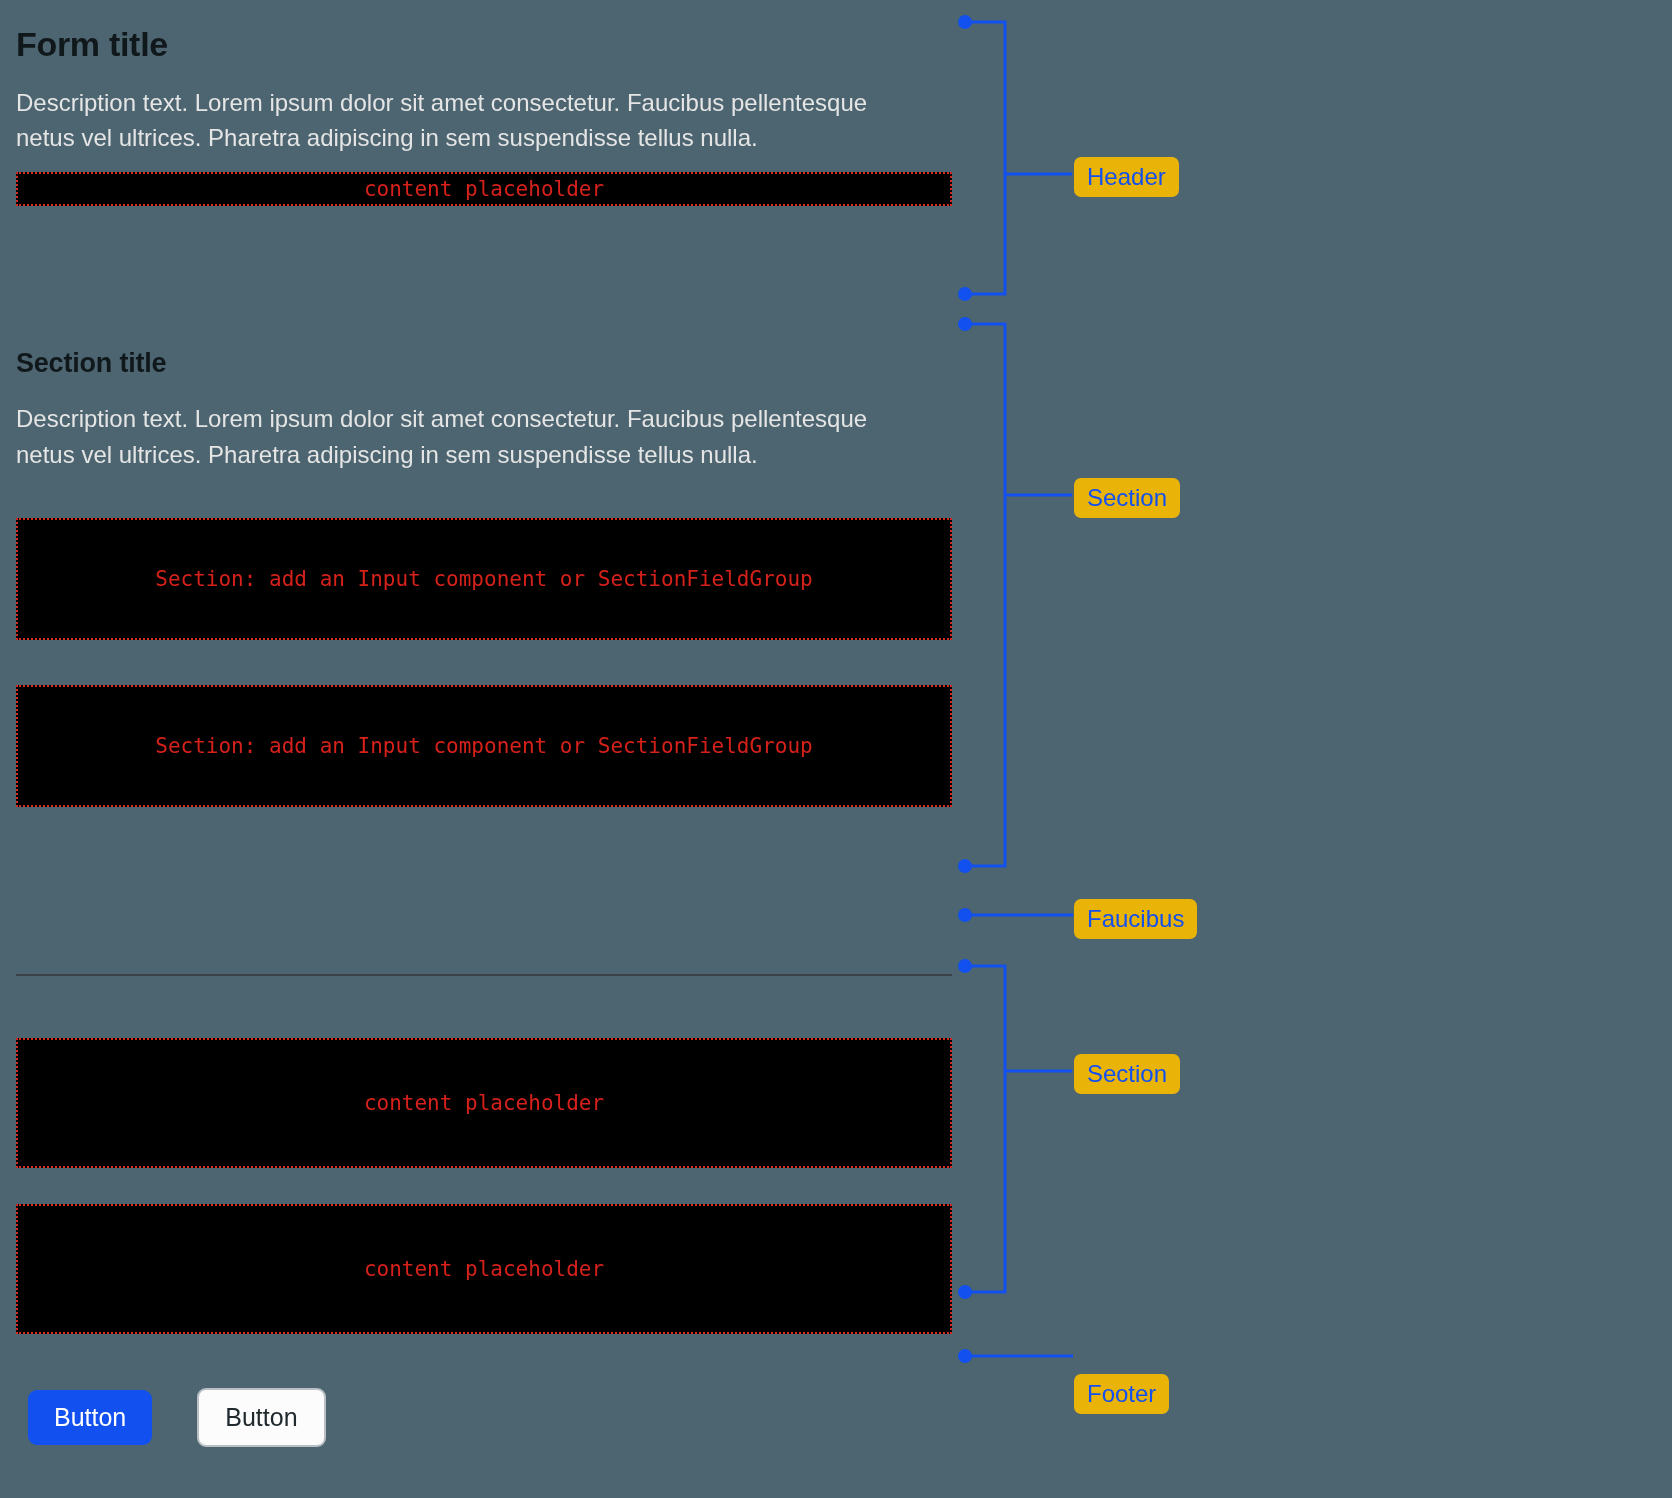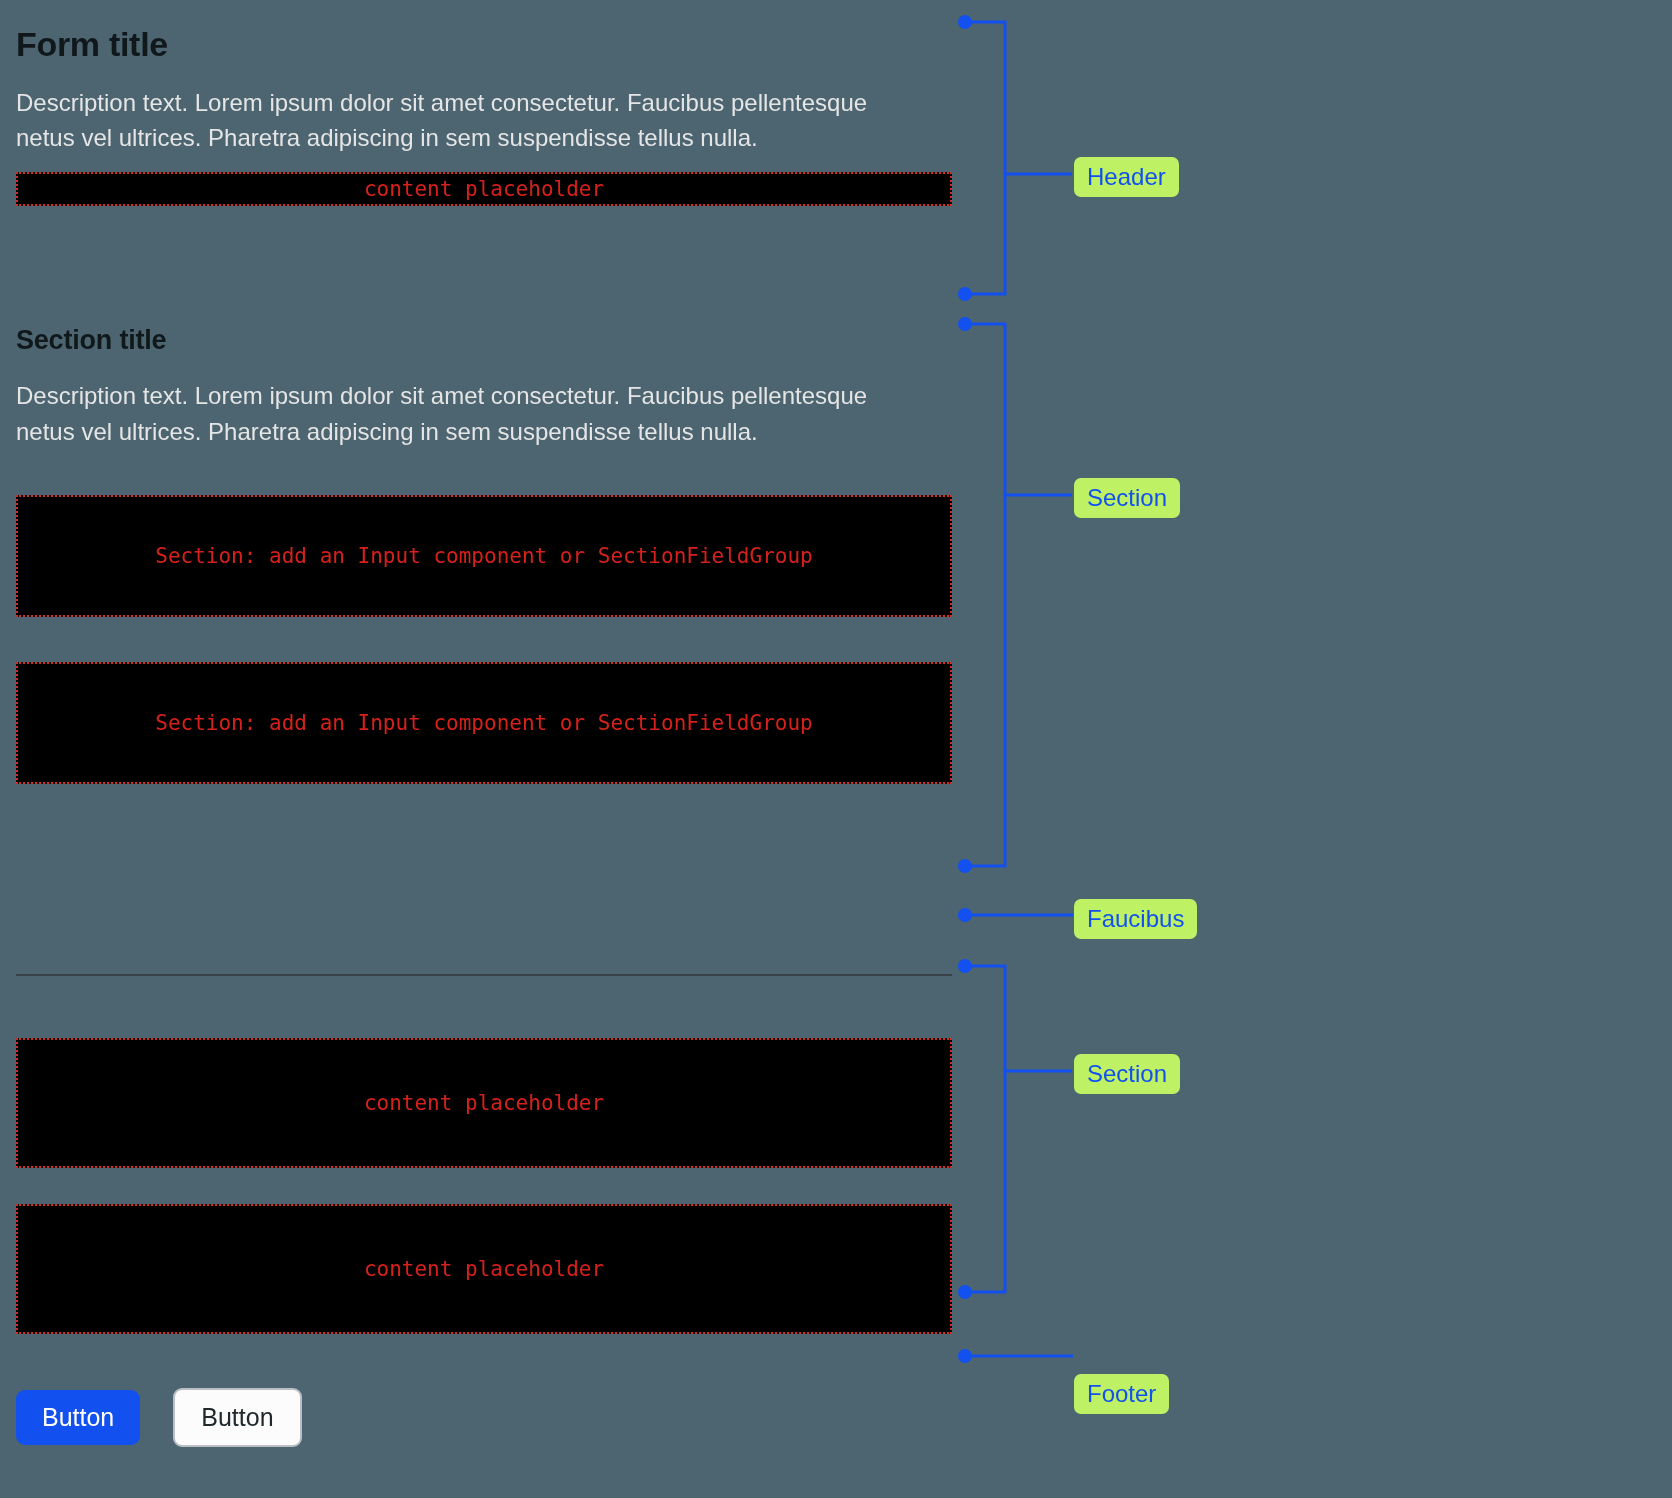--- a/index.html
+++ b/index.html
@@ -49,34 +49,35 @@
 
   
   .footer-row { display: flex; gap: 33px; align-items: center; }
   .btn {
     font-family: "Liberation Sans", sans-serif;
     font-size: 25px;
     border-radius: 9px;
     padding: 12px 26px;
     cursor: pointer;
     line-height: 1.25;
+    margin-left: 12px;
   }
   .btn-primary {
     background: #1250f0; color: #ffffff; border: none;
   }
   .btn-secondary {
     background: #fcfcfc; color: #20292e;
     border: 2px solid #b9bfc4;
   }
 
   
   .anno-svg { position: absolute; left: 0; top: 0; pointer-events: none; }
   .pill {
     position: absolute;
-    background: #bef264;
+    background: #eab308;
     color: #1250f0;
     font-size: 24px;
     border-radius: 7px;
     padding: 5px 13px;
     white-space: nowrap;
     line-height: 1.25;
   }
 </style>
 </head>
 <body>
@@ -84,21 +85,21 @@
 <div id="root">
 
   <div class="content">
 
     <div style="position:absolute; left:0; top:24px; width:936px;">
       <div class="form-title" style="margin-top:0;">Form title</div>
       <div class="desc" style="margin-top:20px;">Description text. Lorem ipsum dolor sit amet consectetur. Faucibus pellentesque netus vel ultrices. Pharetra adipiscing in sem suspendisse tellus nulla.</div>
       <div class="ph ph-sm" style="margin-top:16px;">content placeholder</div>
     </div>
 
-    <div style="position:absolute; left:0; top:324px; width:936px;">
+    <div style="position:absolute; left:0; top:347px; width:936px;">
       <div class="section-title">Section title</div>
       <div class="desc" style="margin-top:22px;">Description text. Lorem ipsum dolor sit amet consectetur. Faucibus pellentesque netus vel ultrices. Pharetra adipiscing in sem suspendisse tellus nulla.</div>
       <div class="ph ph-md" style="margin-top:46px;">Section: add an Input component or SectionFieldGroup</div>
       <div class="ph ph-md" style="margin-top:45px;">Section: add an Input component or SectionFieldGroup</div>
     </div>
 
     <div class="separator" style="position:absolute; left:0; top:974px;"></div>
 
     <div style="position:absolute; left:0; top:1038px; width:936px;">
       <div class="ph ph-lg">content placeholder</div>

